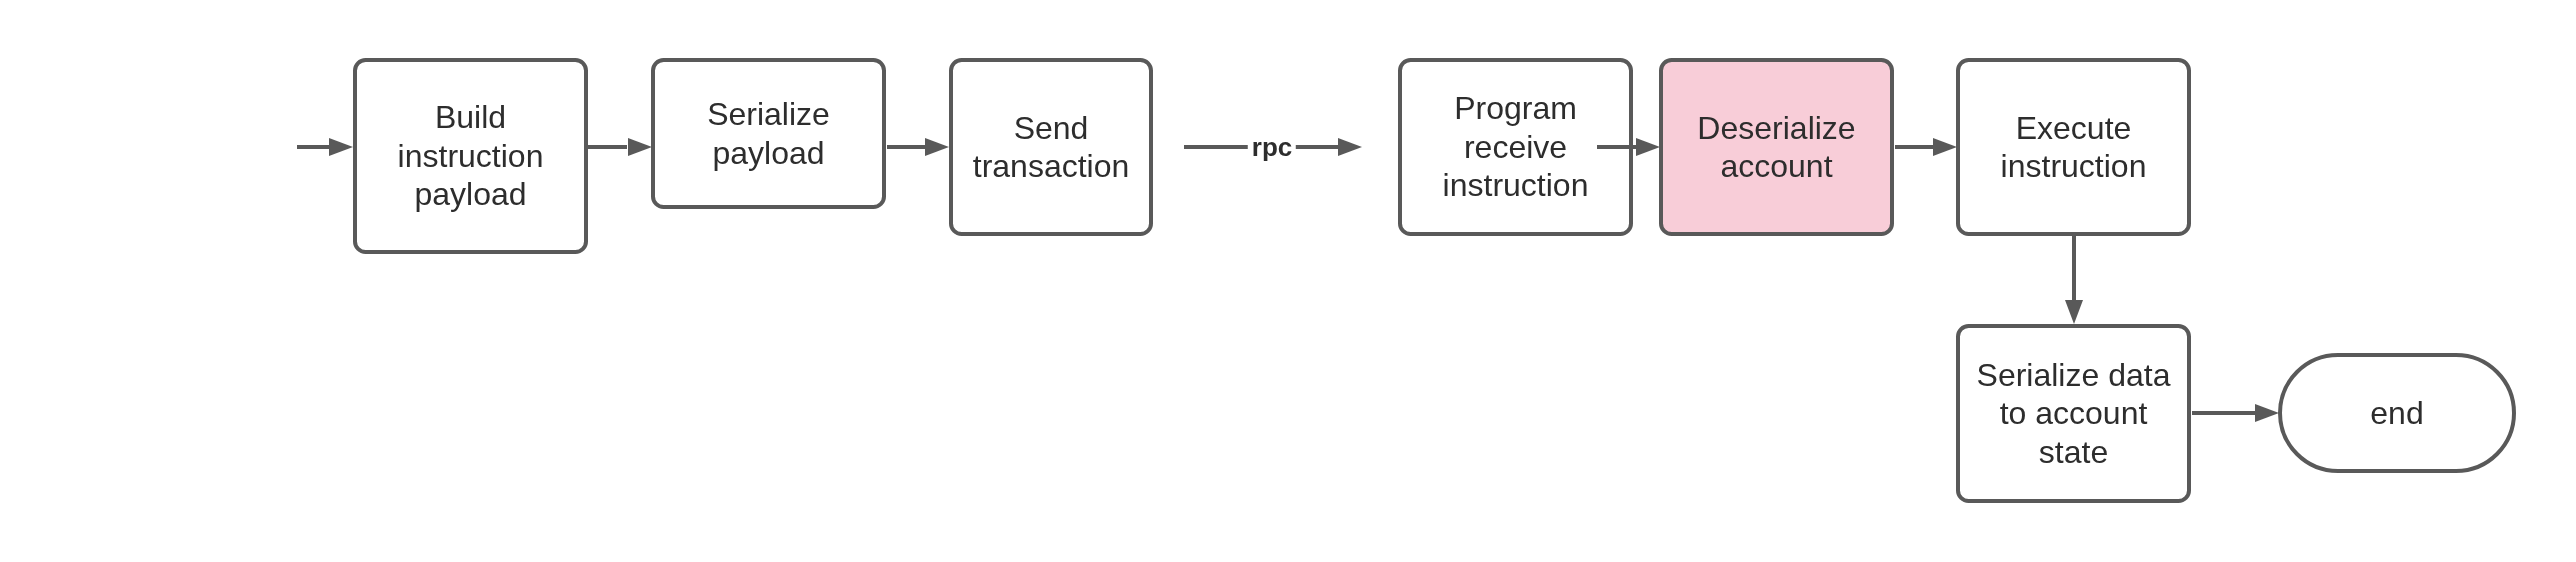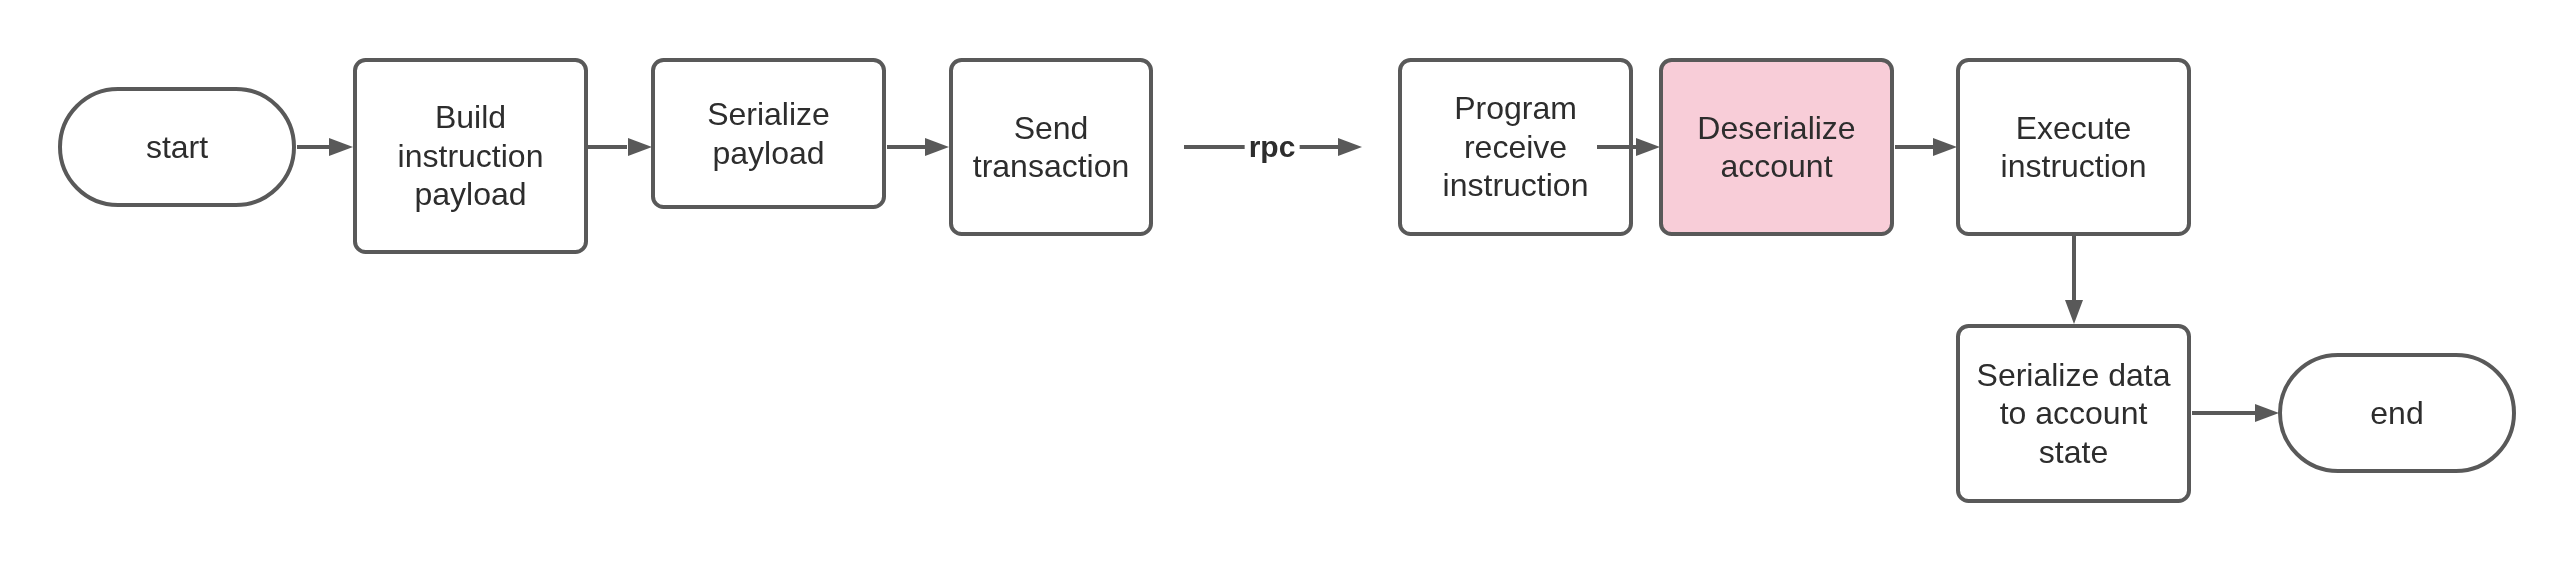--- a/index.html
+++ b/index.html
@@ -44,33 +44,30 @@
     border-left:9px solid transparent;
     border-right:9px solid transparent;
     border-top:24px solid var(--stroke);
   }
   .edge-label{
     position:absolute;
     transform:translate(-50%,-50%);
     background:var(--bg);
     color:var(--text);
     font-weight:bold;
-    font-size:30px;
+    font-size:26px;
     padding:0 4px;
     white-space:nowrap;
   }
 </style>
 </head>
 <body>
 
 <div class="canvas">
 
-  <div class="node terminator" style="left:58px;top:87px;width:238px;height:120px;">
-    <span class="label">start</span>
-  </div>
 
   <div class="node process" style="left:353px;top:58px;width:235px;height:196px;">
     <span class="label">Build
 instruction
 payload</span>
   </div>
 
   <div class="node process" style="left:651px;top:58px;width:235px;height:151px;">
     <span class="label">Serialize
 payload</span>

